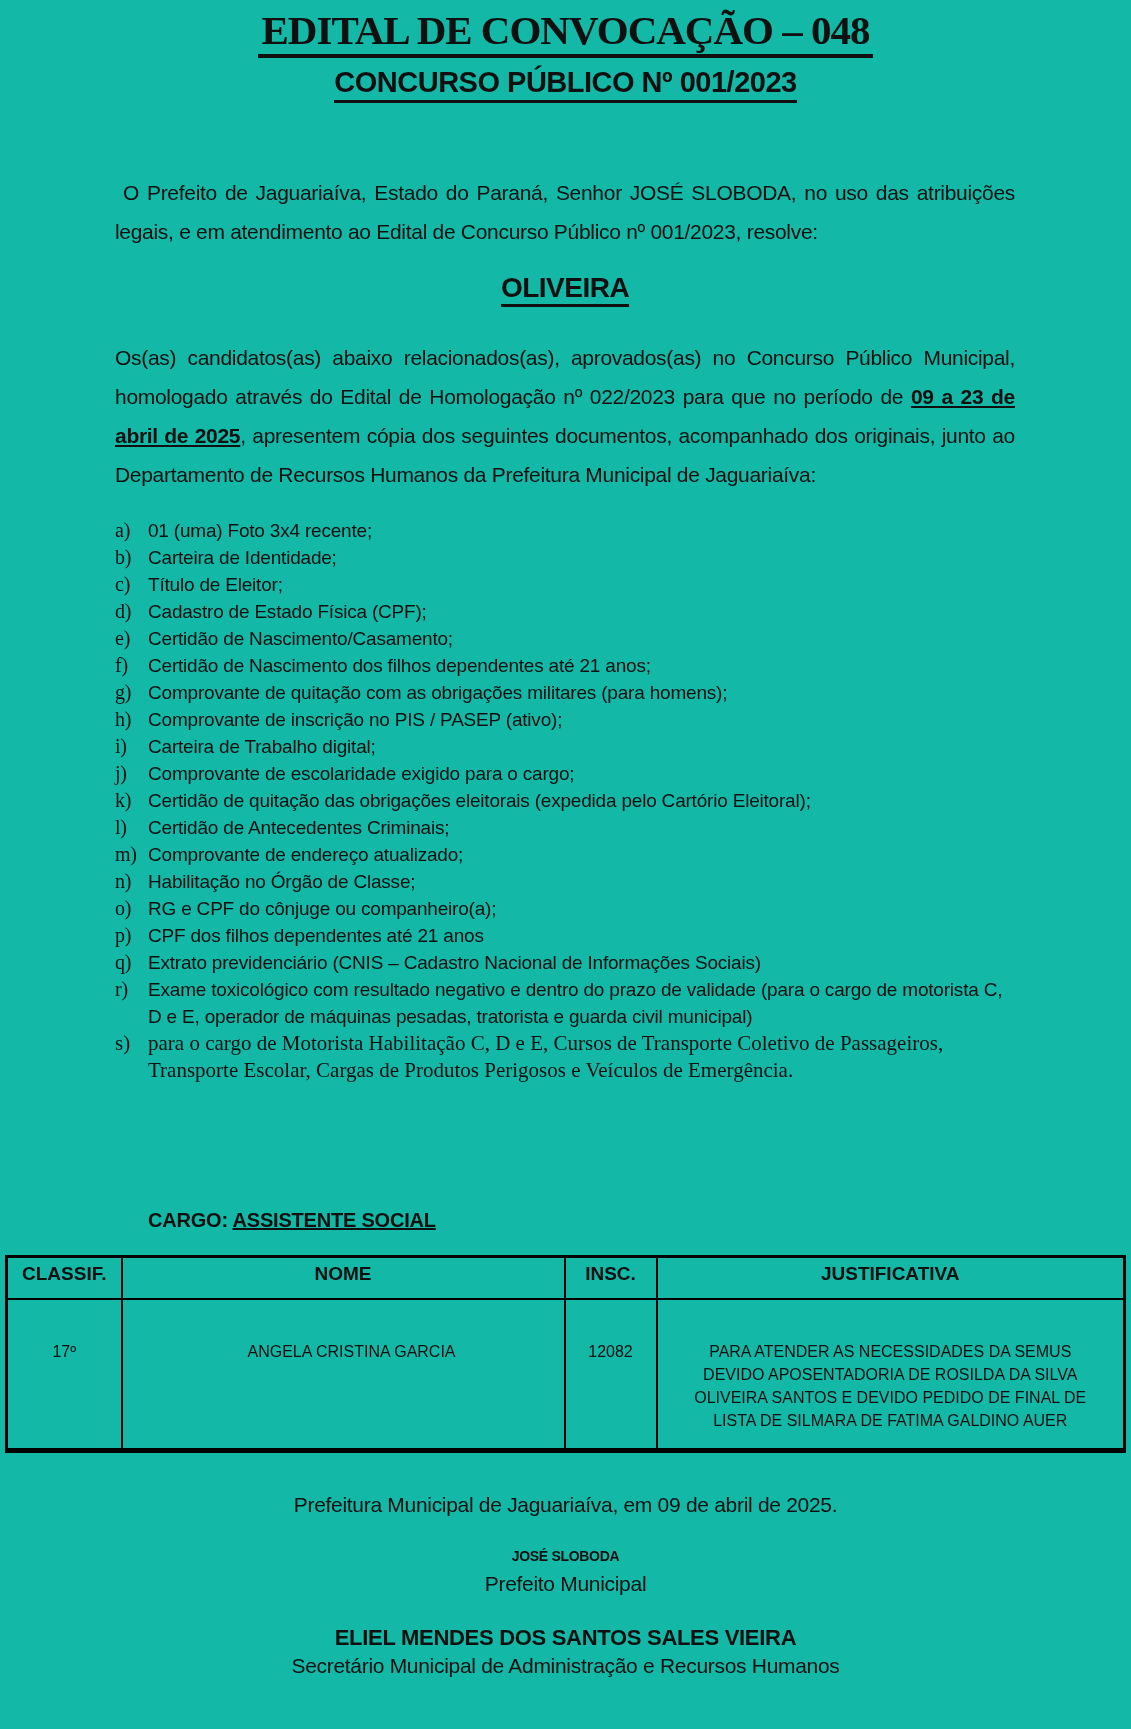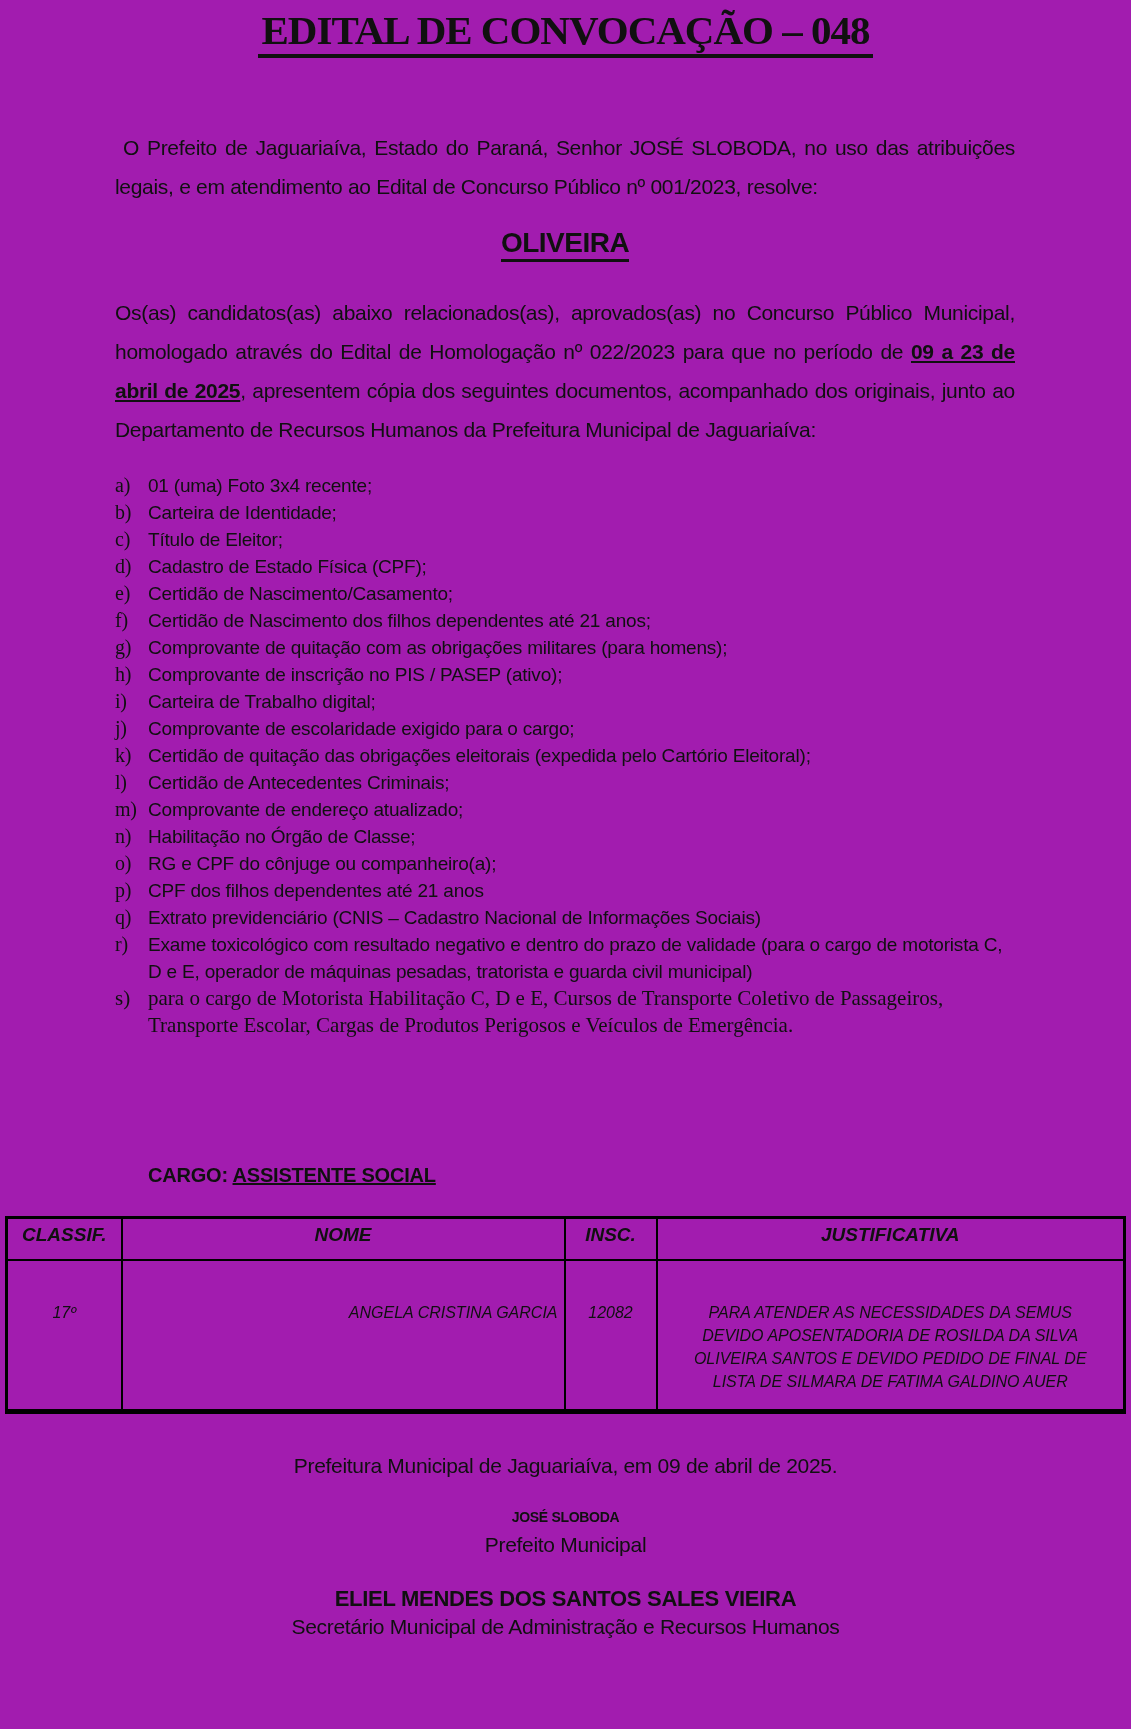--- a/index.html
+++ b/index.html
@@ -1,21 +1,21 @@
 <!DOCTYPE html>
 <html><head>
 <meta charset="utf-8">
 <style>
   * { margin:0; padding:0; box-sizing:border-box; }
   html,body { background:#ffffff; }
   .page {
     position:relative;
     width:1131px; height:1729px;
     margin:0 auto;
-    background:#a21caf;
+    background:#14b8a6;
     color:#101010;
     overflow:hidden;
     font-family:"Liberation Sans", sans-serif;
     padding-top:8px;
   }
   .center { text-align:center; }
 
   
   .doc-title {
     display:inline-block;
@@ -80,25 +80,24 @@
     letter-spacing:0;
   }
 
   
   .cargo-line { margin-top:125px; font-size:20px; font-weight:bold; letter-spacing:-0.2px;margin-left:33px; }
   .cargo-value { text-decoration:underline; }
 
   
   .conv-table {
     margin-left:5px;
-    margin-top:29px;
+    margin-top:23px;
     width:1121px;
     border-collapse:collapse;
     table-layout:fixed;
-    font-style:italic;
   }
   .conv-table col.c1 { width:115px; }
   .conv-table col.c2 { width:443px; }
   .conv-table col.c3 { width:92px; }
   .conv-table th, .conv-table td {
     border:2px solid #000;
     vertical-align:top;
     text-align:center;
   }
   .conv-table { border:3px solid #000; border-bottom:5px solid #000; }
@@ -106,37 +105,40 @@
     font-size:19px;
     font-weight:bold;
     padding:5px 2px 13px 2px;
     line-height:22px;
   }
   .conv-table td {
     font-size:16px;
     line-height:23px;
     padding:40px 6px 16px 6px;
   }
-  .conv-table td.cell-nome { text-align:right; padding-left:23px; }
+  .conv-table td.cell-nome { text-align:center; padding-left:23px; }
   .conv-table td.cell-justificativa { padding-left:30px; padding-right:30px; }
 
   
   .dateline { margin-top:40px; font-size:21px; letter-spacing:-0.3px; }
   .sig-name1 { margin-top:25px; font-size:14px; font-weight:bold; letter-spacing:-0.3px; line-height:28px; }
   .sig-title1 { font-size:21px; letter-spacing:-0.3px; line-height:28px; }
   .sig-name2 { margin-top:26px; font-size:22px; font-weight:bold; letter-spacing:-0.3px; line-height:28px; }
   .sig-title2 { font-size:21px; letter-spacing:-0.3px; line-height:28px; }
 </style>
 </head>
 <body>
 
 <div class="page">
 
   <div class="center">
     <span class="doc-title">EDITAL DE CONVOCAÇÃO – 048</span>
+  </div>
+  <div class="center">
+    <span class="doc-subtitle">CONCURSO PÚBLICO Nº 001/2023</span>
   </div>
 
   <div class="content">
 
     <p class="para para-intro">O Prefeito de Jaguariaíva, Estado do Paraná, Senhor JOSÉ SLOBODA, no uso das atribuições legais, e em atendimento ao Edital de Concurso Público nº 001/2023, resolve:</p>
 
     <div class="center convocar-wrap">
       <span class="convocar">OLIVEIRA</span>
     </div>
 

